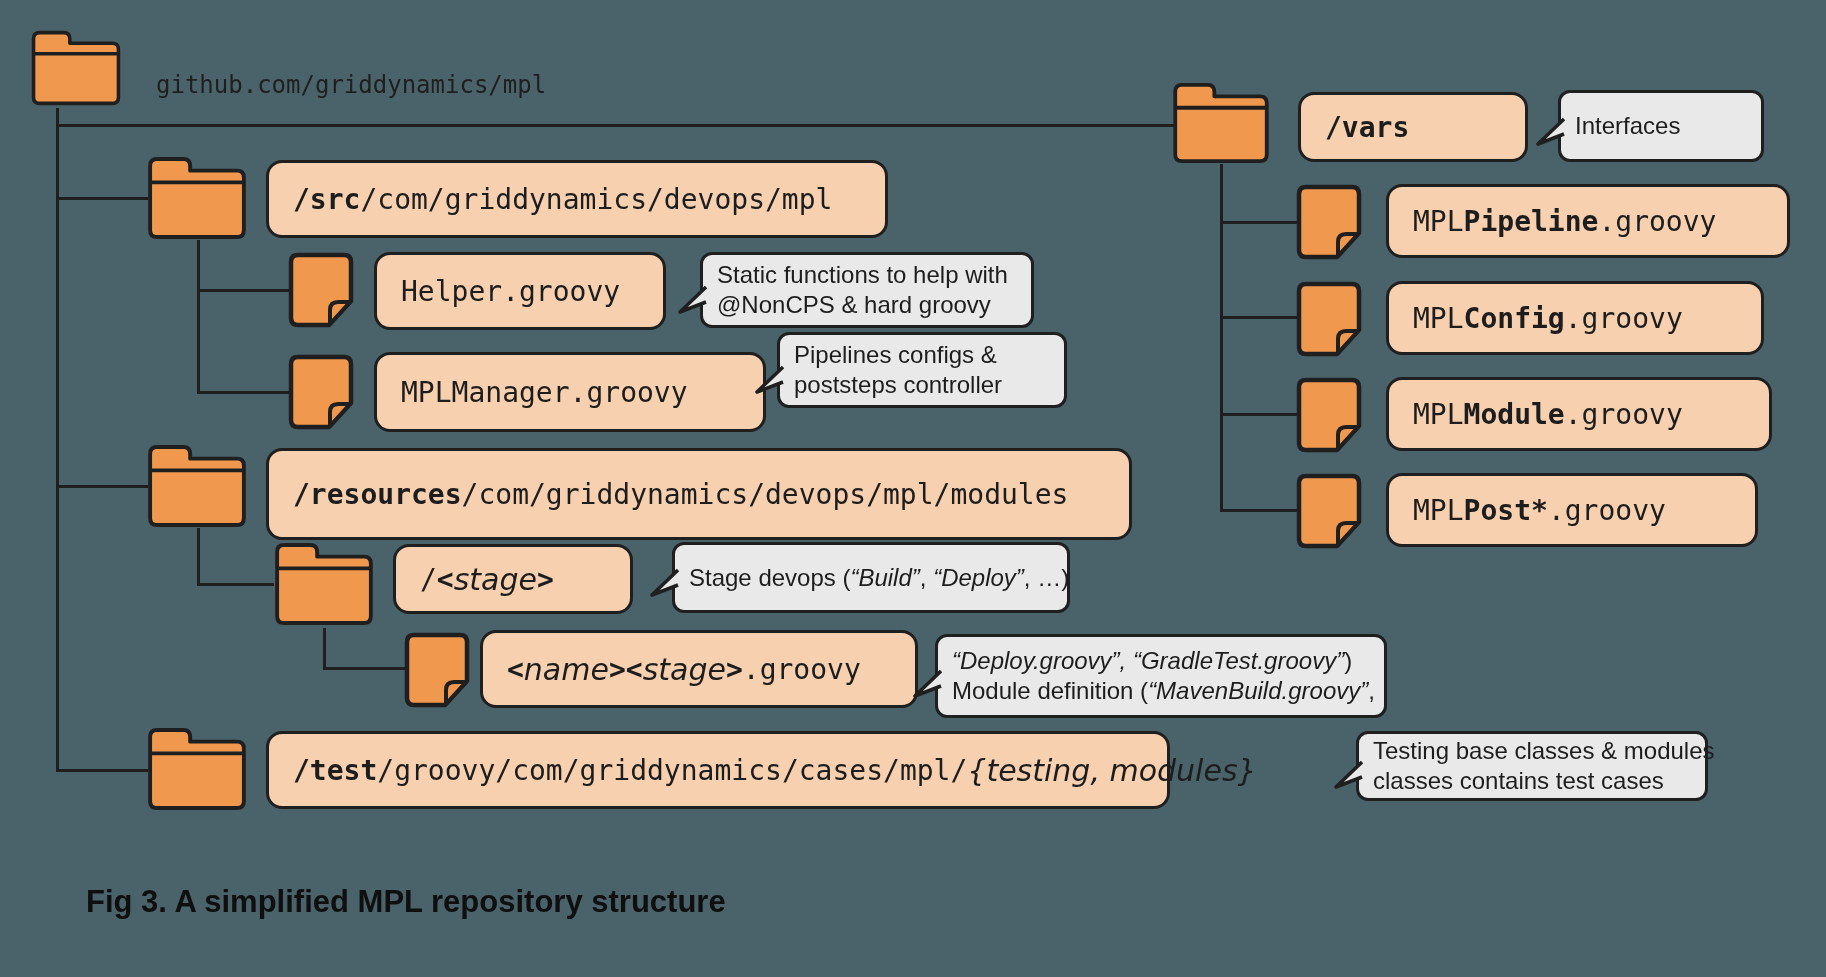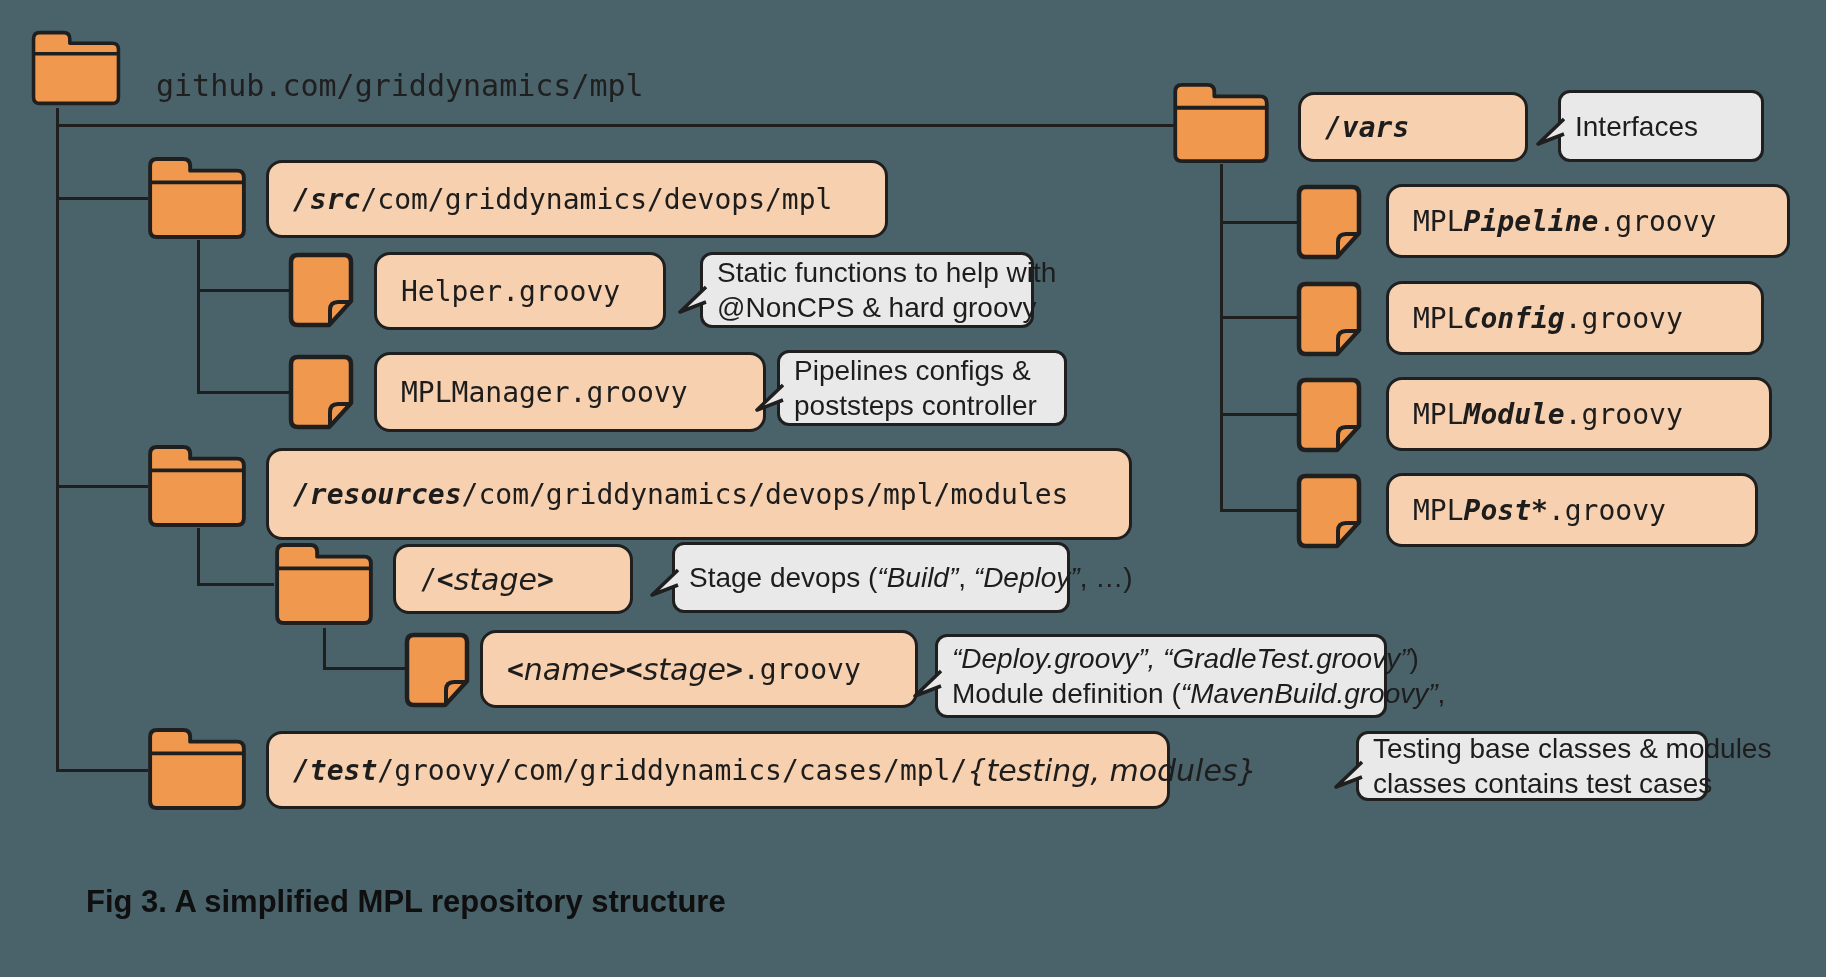--- a/index.html
+++ b/index.html
@@ -9,34 +9,34 @@
   html,body{margin:0;padding:0;background:var(--bg);}
   #canvas{position:relative;width:1826px;height:977px;background:var(--bg);overflow:hidden;}
   .cline{position:absolute;background:var(--ink);}
   .icon{position:absolute;display:block;}
   .pbox{
     position:absolute;background:var(--peach);border:3.5px solid var(--ink);
     border-radius:16px;display:flex;align-items:center;padding:0 24px;
     box-sizing:border-box;font-family:"DejaVu Sans Mono",monospace;
     font-size:28px;color:var(--text);white-space:pre;
   }
-  .pbox .b{font-weight:bold;font-style:italic;}
+  .pbox .b{font-weight:bold;}
   .pbox .i{font-family:"DejaVu Sans",sans-serif;font-style:italic;font-size:30px;}
   .callout{
     position:absolute;background:var(--gray);border:3.5px solid var(--ink);
     border-radius:12px;display:flex;flex-direction:column;justify-content:center;
     padding:8px 14px;box-sizing:border-box;
-    font-family:"Liberation Sans",sans-serif;font-size:28px;line-height:1.25;
+    font-family:"Liberation Sans",sans-serif;font-size:24px;line-height:1.25;
     color:var(--text);white-space:nowrap;
   }
   .callout .ci{font-style:italic;}
   .tail{position:absolute;left:-26px;width:30px;height:30px;}
   #title{
     position:absolute;left:156px;top:56px;height:58px;display:flex;align-items:center;
-    font-family:"DejaVu Sans Mono",monospace;font-size:30px;color:var(--ink);text-align:right;
+    font-family:"DejaVu Sans Mono",monospace;font-size:24px;color:var(--ink);text-align:right;
   }
   #caption{
     position:absolute;left:86px;top:884px;
     font-family:"Liberation Sans",sans-serif;font-weight:bold;font-size:31px;color:#0f0f0f;
   }
 </style>
 </head>
 <body>
 
 <svg width="0" height="0" style="position:absolute" aria-hidden="true">
@@ -94,21 +94,21 @@
         <use href="#sym-tail"></use>
       </svg>
     <span>Static functions to help with</span>
     <span>@NonCPS &amp; hard groovy</span>
   </div>
 
   <svg class="icon" style="left:288px;top:354px" width="66" height="76">
       <use href="#sym-file"></use>
     </svg>
   <div class="pbox" style="left:374px;top:352px;width:392px;height:80px"><span>MPLManager.groovy</span></div>
-  <div class="callout" style="left:777px;top:350px;width:290px;height:76px">
+  <div class="callout" style="left:777px;top:332px;width:290px;height:76px">
     <svg class="tail" style="bottom:10px" viewBox="0 0 30 30">
         <use href="#sym-tail"></use>
       </svg>
     <span>Pipelines configs &amp;</span>
     <span>poststeps controller</span>
   </div>
 
   <svg class="icon" style="left:146px;top:444px" width="102" height="84">
       <use href="#sym-folder"></use>
     </svg>

